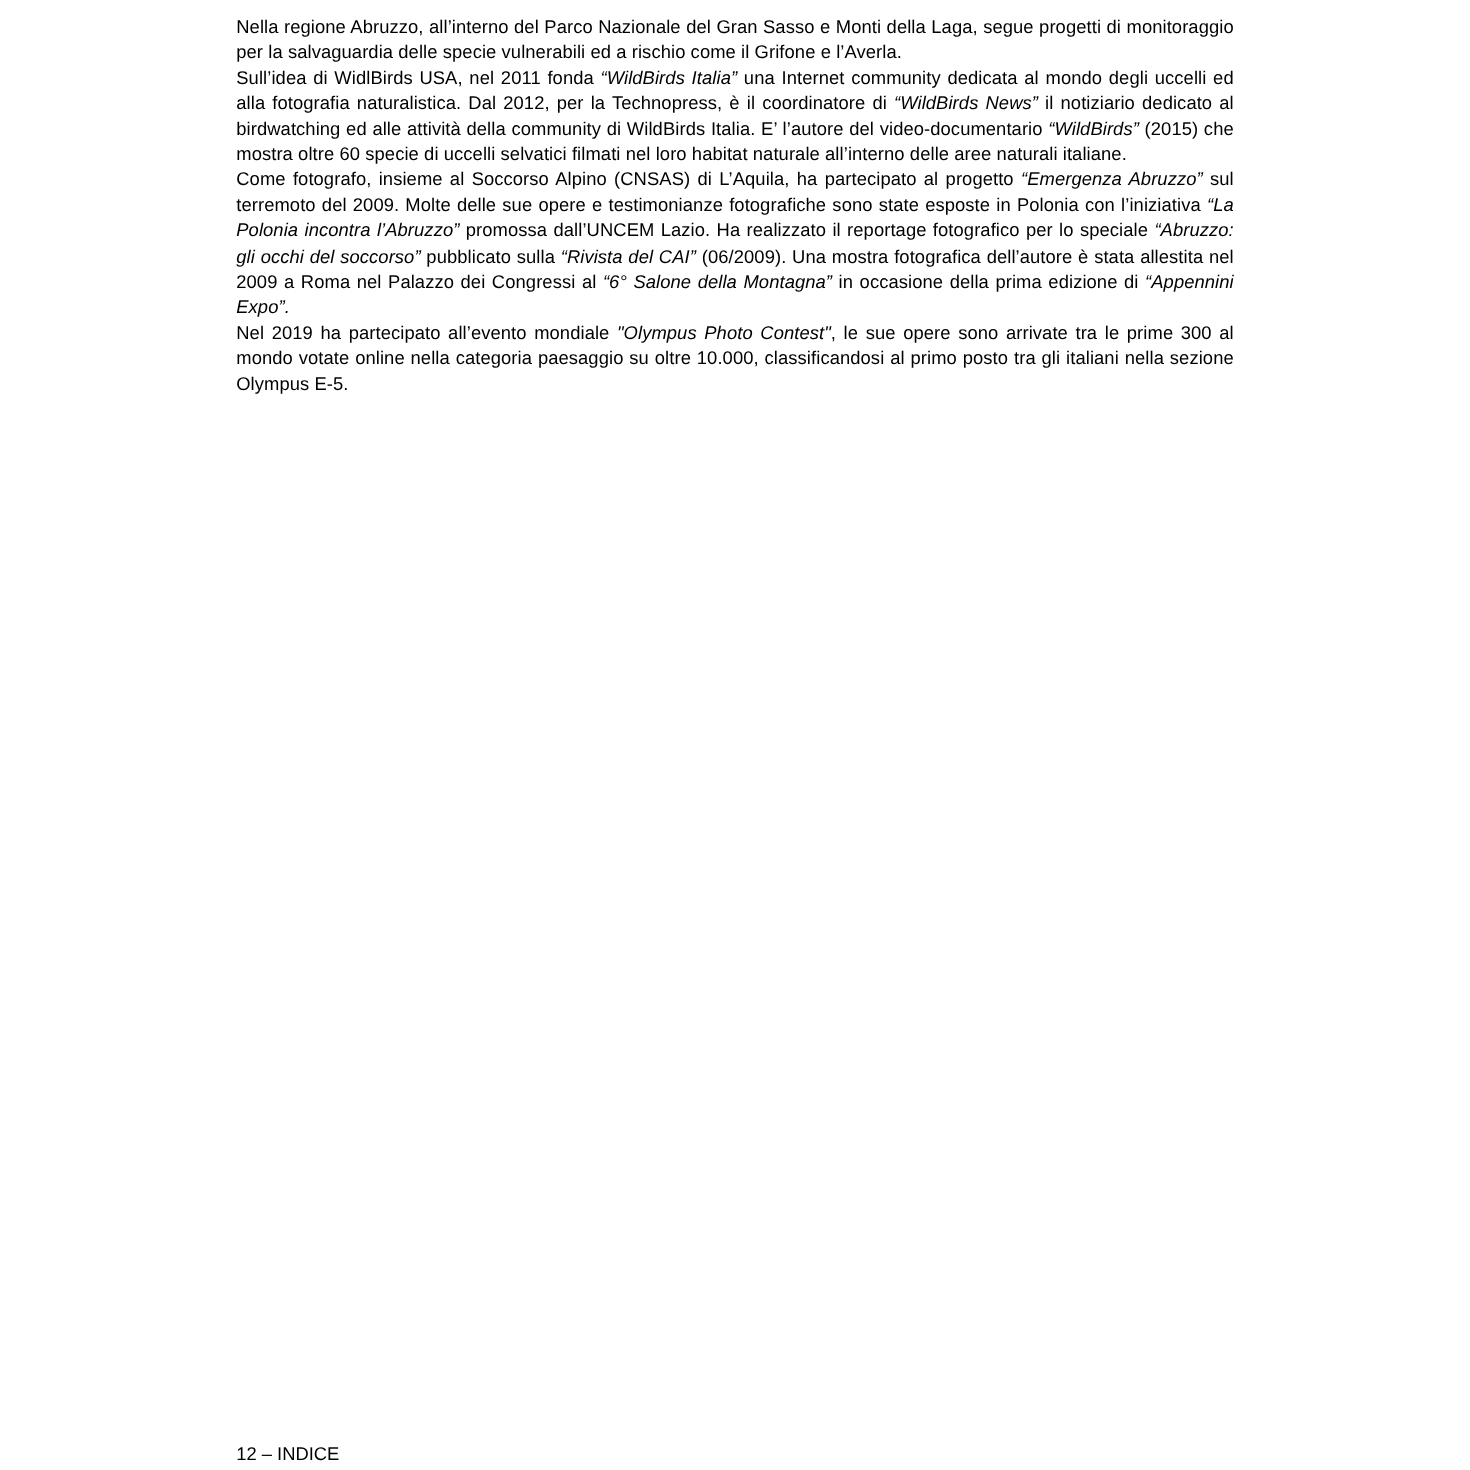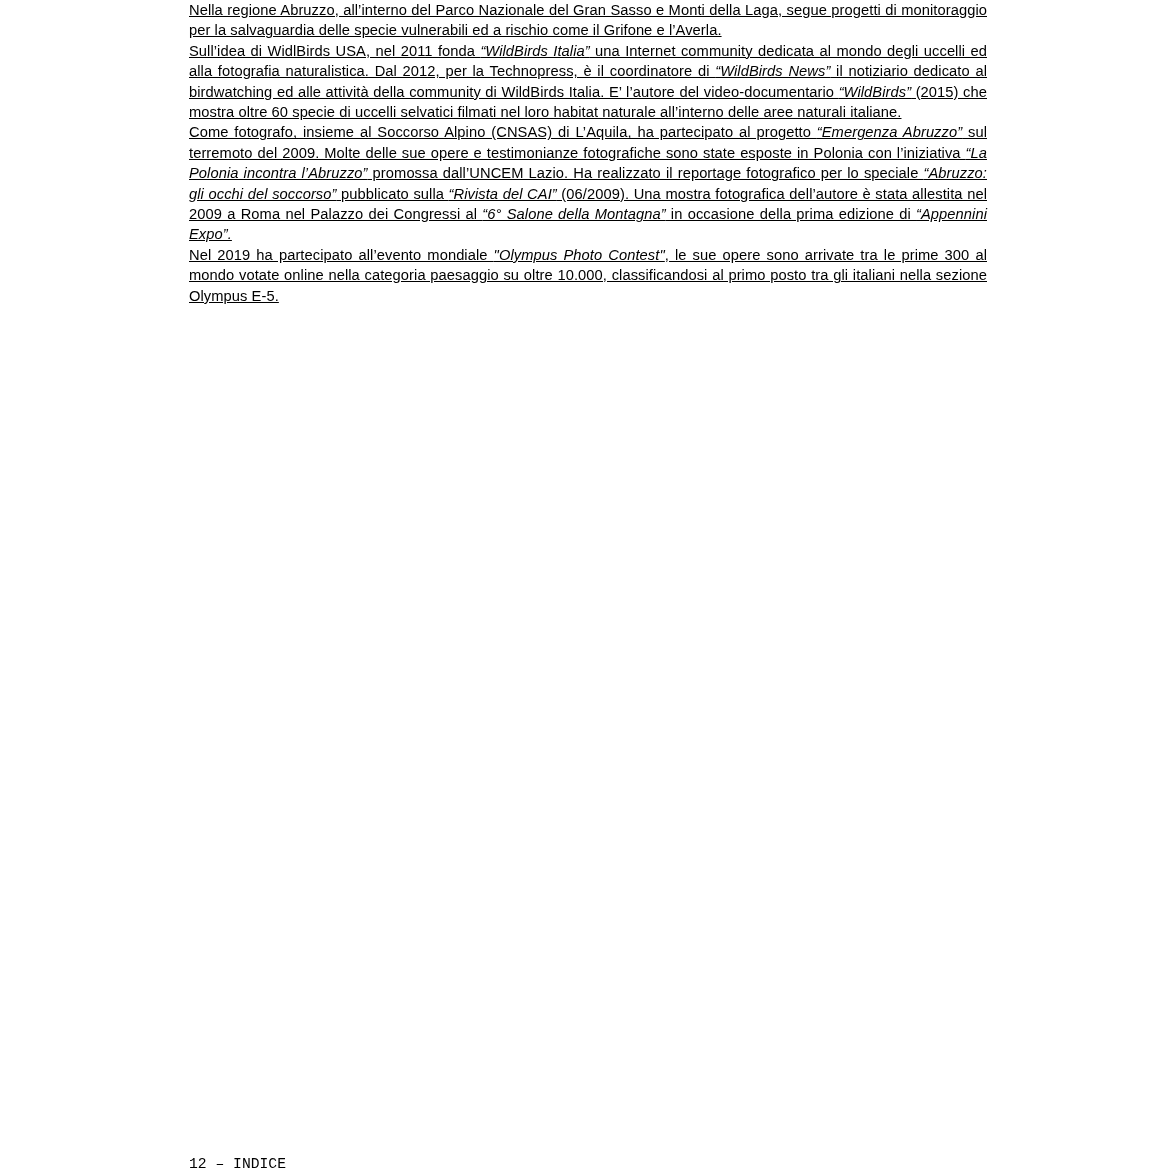--- a/index.html
+++ b/index.html
@@ -18,23 +18,22 @@
   .page {
     position: absolute;
     left: 0;
     top: 0;
     width: 1176px;
     height: 1176px;
   }
   .content {
     position: absolute;
     left: 189px;
-    top: 0px;
+    top: 12px;
     width: 798px;
-    text-decoration: underline;
   }
   p.para {
     margin: 0;
     padding: 0;
     font-size: 14.7px;
     line-height: 20.4px;
     text-align: justify;
     text-justify: inter-word;
     letter-spacing: 0.005em;
   }
@@ -43,21 +42,20 @@
   }
   .it {
     font-style: italic;
   }
   .footer {
     position: absolute;
     left: 189px;
     top: 1154px;
     font-size: 14.7px;
     line-height: 20.4px;
-    font-family: Liberation Mono, monospace;
   }
 </style>
 </head>
 <body>
 
 <div class="page">
   <div class="content">
     <p class="para"><span>Nella regione Abruzzo, all’interno del Parco Nazionale del Gran Sasso e Monti della Laga, segue progetti di monitoraggio per la salvaguardia delle specie vulnerabili ed a rischio come il Grifone e l’Averla.</span></p>
     <p class="para"><span>Sull’idea di WidlBirds USA, nel 2011 fonda </span><span class="it">“WildBirds Italia”</span><span> una Internet community dedicata al mondo degli uccelli ed alla fotografia naturalistica. Dal 2012, per la Technopress, è il coordinatore di </span><span class="it">“WildBirds News”</span><span> il notiziario dedicato al birdwatching ed alle attività della community di WildBirds Italia. E’ l’autore del video-documentario </span><span class="it">“WildBirds”</span><span> (2015) che mostra oltre 60 specie di uccelli selvatici filmati nel loro habitat naturale all’interno delle aree naturali italiane.</span></p>
     <p class="para"><span>Come fotografo, insieme al Soccorso Alpino (CNSAS) di L’Aquila, ha partecipato al progetto </span><span class="it">“Emergenza Abruzzo”</span><span> sul terremoto del 2009. Molte delle sue opere e testimonianze fotografiche sono state esposte in Polonia con l’iniziativa </span><span class="it">“La Polonia incontra l’Abruzzo”</span><span> promossa dall’UNCEM Lazio. Ha realizzato il reportage fotografico per lo speciale </span><span class="it">“Abruzzo: gli occhi del soccorso”</span><span> pubblicato sulla </span><span class="it">“Rivista del CAI”</span><span> (06/2009). Una mostra fotografica dell’autore è stata allestita nel 2009 a Roma nel Palazzo dei Congressi al </span><span class="it">“6° Salone della Montagna”</span><span> in occasione della prima edizione di </span><span class="it">“Appennini Expo”.</span></p>

